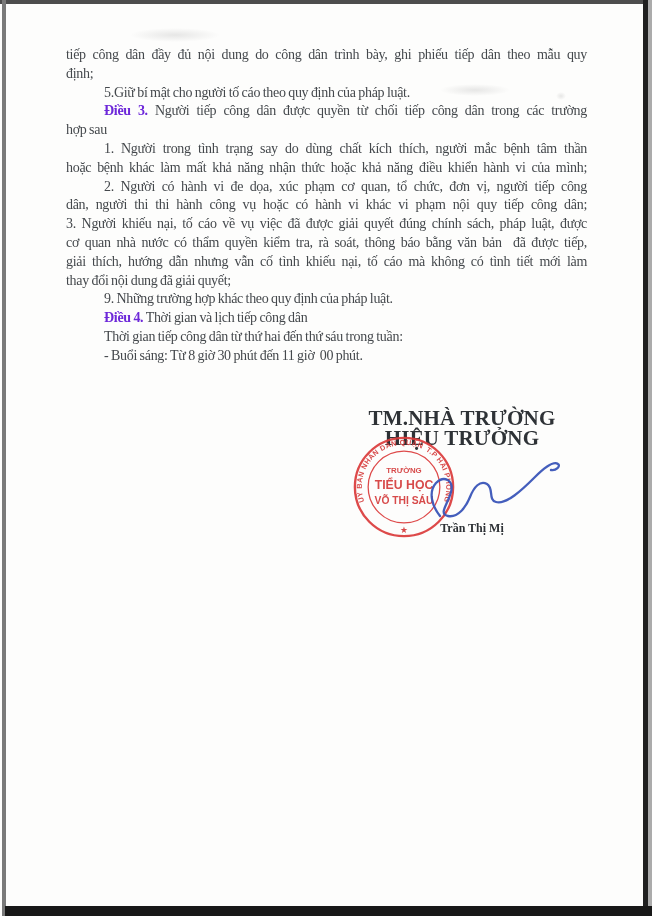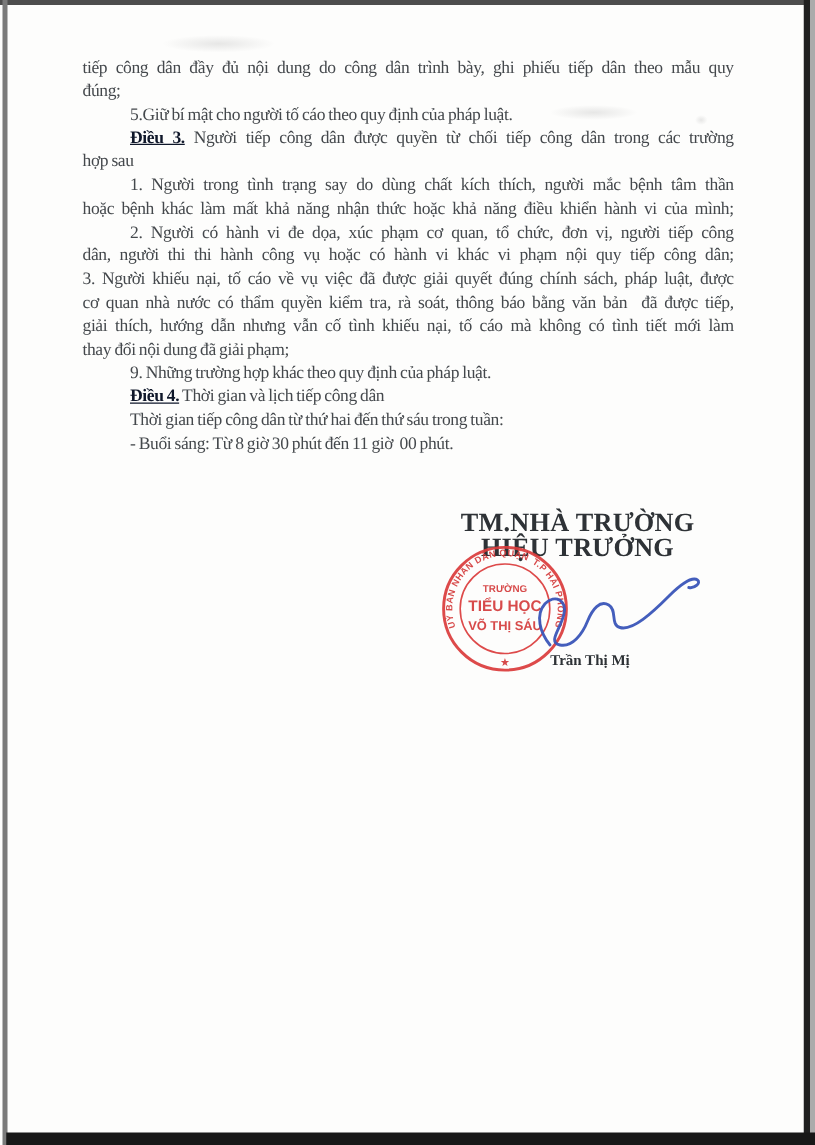--- a/index.html
+++ b/index.html
@@ -18,21 +18,21 @@
   #frame-bottom{left:5px;top:906px;width:647px;height:10px;background:#181818;}
 
   
   #text-block{
     position:absolute;left:66px;top:46px;width:521px;
     color:#44484c;font-size:14px;letter-spacing:-0.3px;word-spacing:-0.6px;
   }
   .ln{height:18.8px;line-height:18.8px;text-align:left;}
   .st{text-align:justify;text-align-last:justify;}
   .ind{padding-left:38px;}
-  .ln b{color:#0f172a;font-weight:bold;text-decoration:underline;}
+  .ln b{color:#6d28d9;font-weight:bold;}
 
   
   #sig-head{
     position:absolute;left:352px;top:408px;width:220px;text-align:center;
     color:#2e3236;font-weight:bold;font-size:21px;letter-spacing:0.2px;line-height:20px;
     z-index:1;
   }
   #signer-name{
     position:absolute;left:362px;top:521px;width:220px;text-align:center;
     color:#2e3236;font-weight:bold;font-size:12px;z-index:4;
@@ -55,32 +55,32 @@
   <div class="frame" id="frame-right"></div>
   <div class="frame" id="frame-right-outer"></div>
   <div class="frame" id="frame-bottom"></div>
 
   <div class="smudge" style="left:130px;top:28px;width:90px;height:14px;"></div>
   <div class="smudge" style="left:440px;top:84px;width:70px;height:12px;"></div>
   <div class="smudge" style="left:556px;top:92px;width:10px;height:8px;"></div>
 
   <div id="text-block">
     <div class="ln st"><b></b><span>tiếp công dân đầy đủ nội dung do công dân trình bày, ghi phiếu tiếp dân theo mẫu quy</span></div>
-    <div class="ln"><b></b><span>đúng;</span></div>
+    <div class="ln"><b></b><span>định;</span></div>
     <div class="ln ind"><b></b><span>5.Giữ bí mật cho người tố cáo theo quy định của pháp luật.</span></div>
     <div class="ln st ind"><b>Điều 3.</b><span> Người tiếp công dân được quyền từ chối tiếp công dân trong các trường</span></div>
     <div class="ln"><b></b><span>hợp sau</span></div>
     <div class="ln st ind"><b></b><span>1. Người trong tình trạng say do dùng chất kích thích, người mắc bệnh tâm thần</span></div>
     <div class="ln st"><b></b><span>hoặc bệnh khác làm mất khả năng nhận thức hoặc khả năng điều khiển hành vi của mình;</span></div>
     <div class="ln st ind"><b></b><span>2. Người có hành vi đe dọa, xúc phạm cơ quan, tổ chức, đơn vị, người tiếp công</span></div>
     <div class="ln st"><b></b><span>dân, người thi thi hành công vụ hoặc có hành vi khác vi phạm nội quy tiếp công dân;</span></div>
     <div class="ln st"><b></b><span>3. Người khiếu nại, tố cáo về vụ việc đã được giải quyết đúng chính sách, pháp luật, được</span></div>
     <div class="ln st"><b></b><span>cơ quan nhà nước có thẩm quyền kiểm tra, rà soát, thông báo bằng văn bản &nbsp;đã được tiếp,</span></div>
     <div class="ln st"><b></b><span>giải thích, hướng dẫn nhưng vẫn cố tình khiếu nại, tố cáo mà không có tình tiết mới làm</span></div>
-    <div class="ln"><b></b><span>thay đổi nội dung đã giải phạm;</span></div>
+    <div class="ln"><b></b><span>thay đổi nội dung đã giải quyết;</span></div>
     <div class="ln ind"><b></b><span>9. Những trường hợp khác theo quy định của pháp luật.</span></div>
     <div class="ln ind"><b>Điều 4.</b><span> Thời gian và lịch tiếp công dân</span></div>
     <div class="ln ind"><b></b><span>Thời gian tiếp công dân từ thứ hai đến thứ sáu trong tuần:</span></div>
     <div class="ln ind"><b></b><span>- Buổi sáng: Từ 8 giờ 30 phút đến 11 giờ &nbsp;00 phút.</span></div>
   </div>
 
   <div id="sig-head">
     <div>TM.NHÀ TRƯỜNG</div>
     <div>HIỆU TRƯỞNG</div>
   </div>

